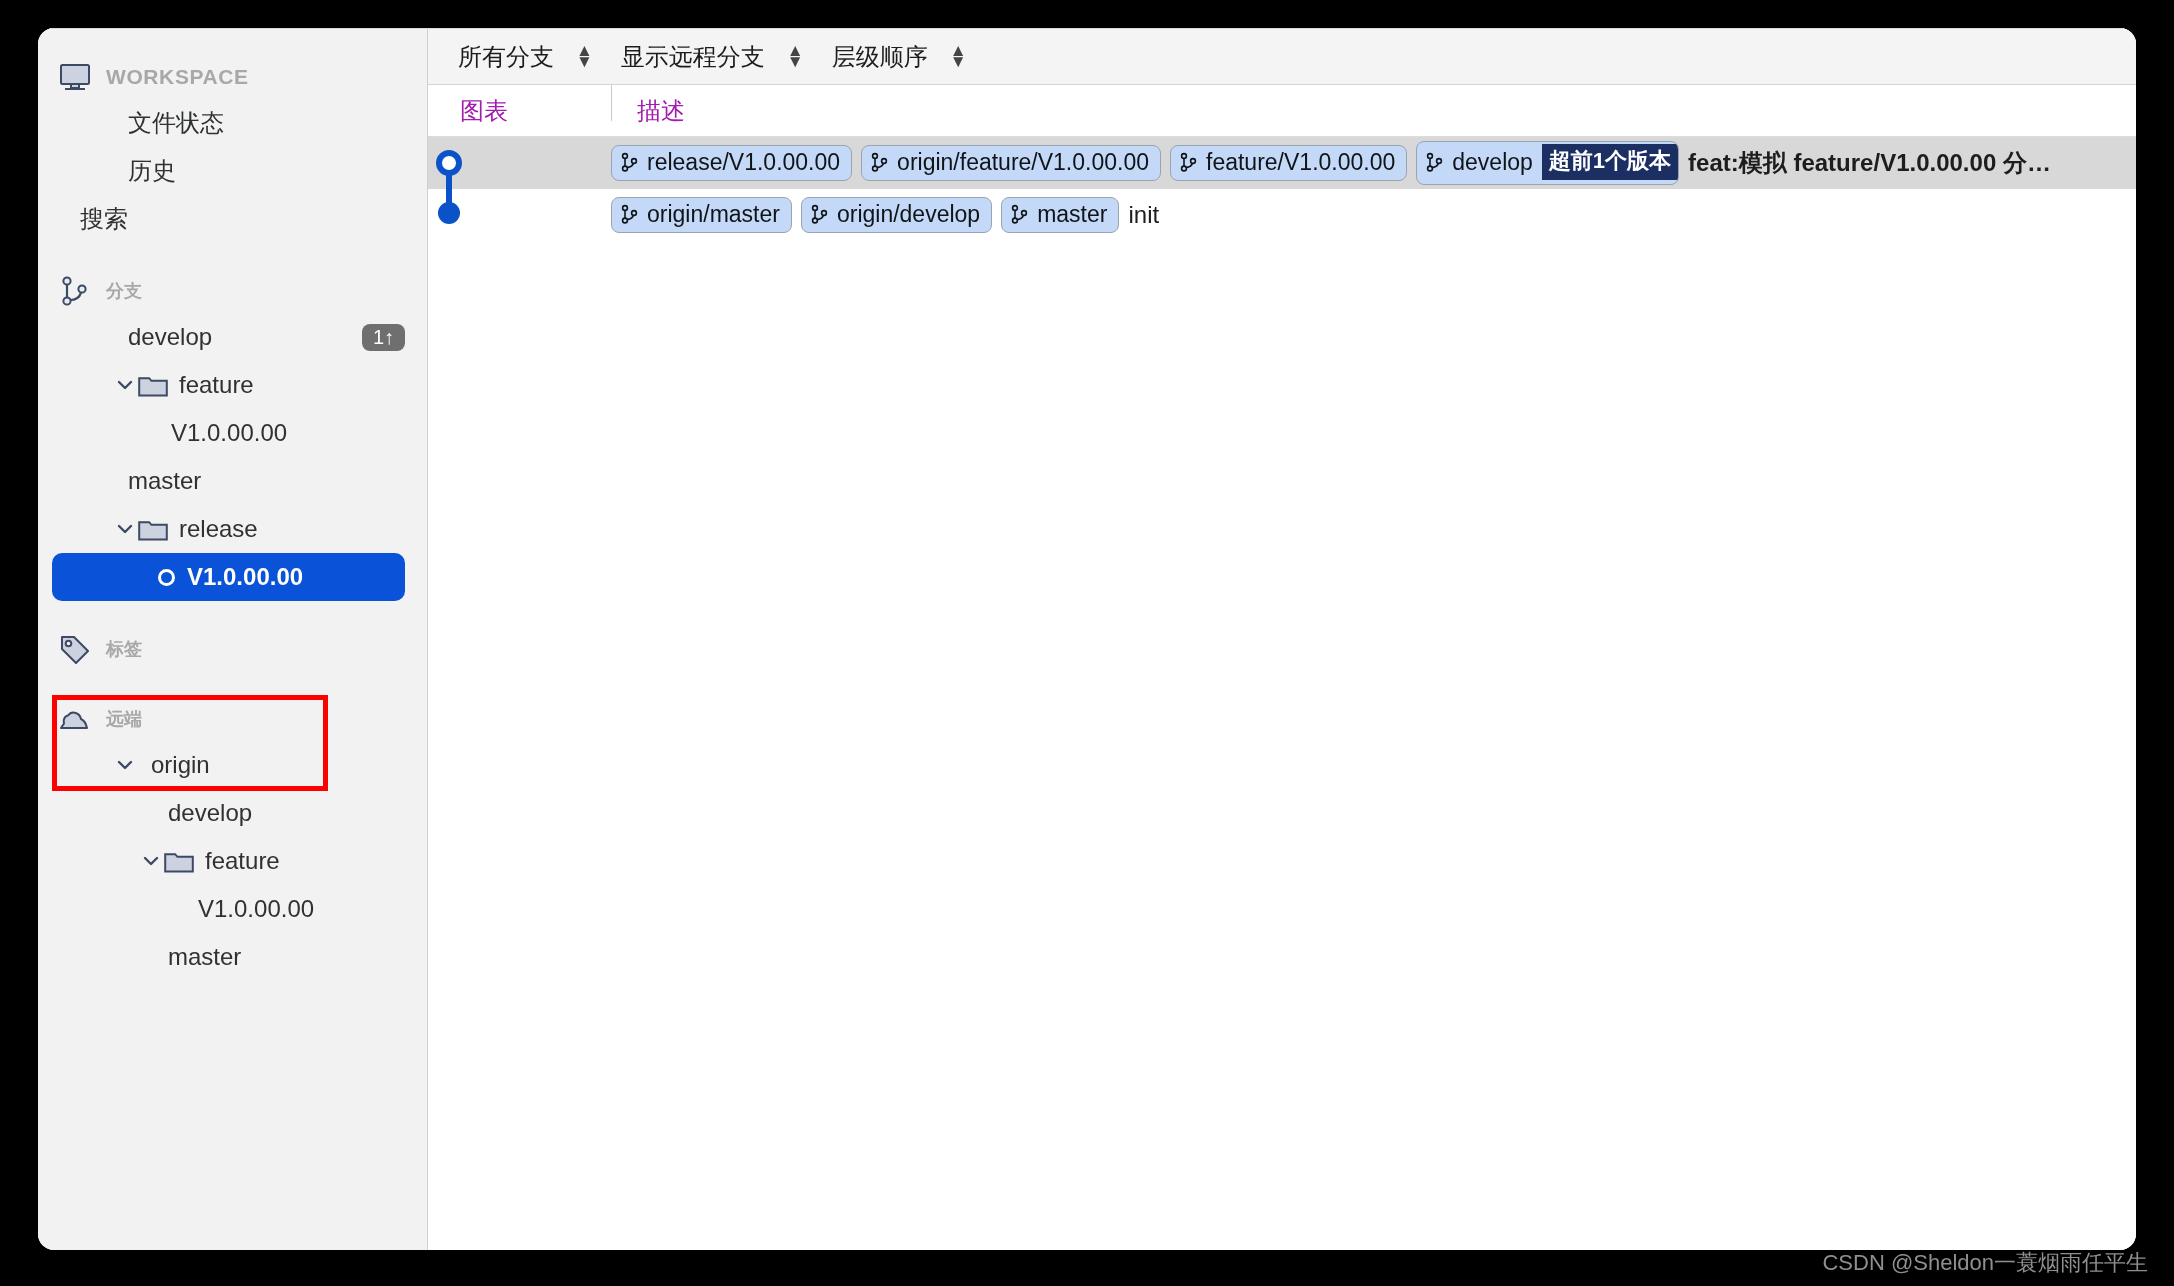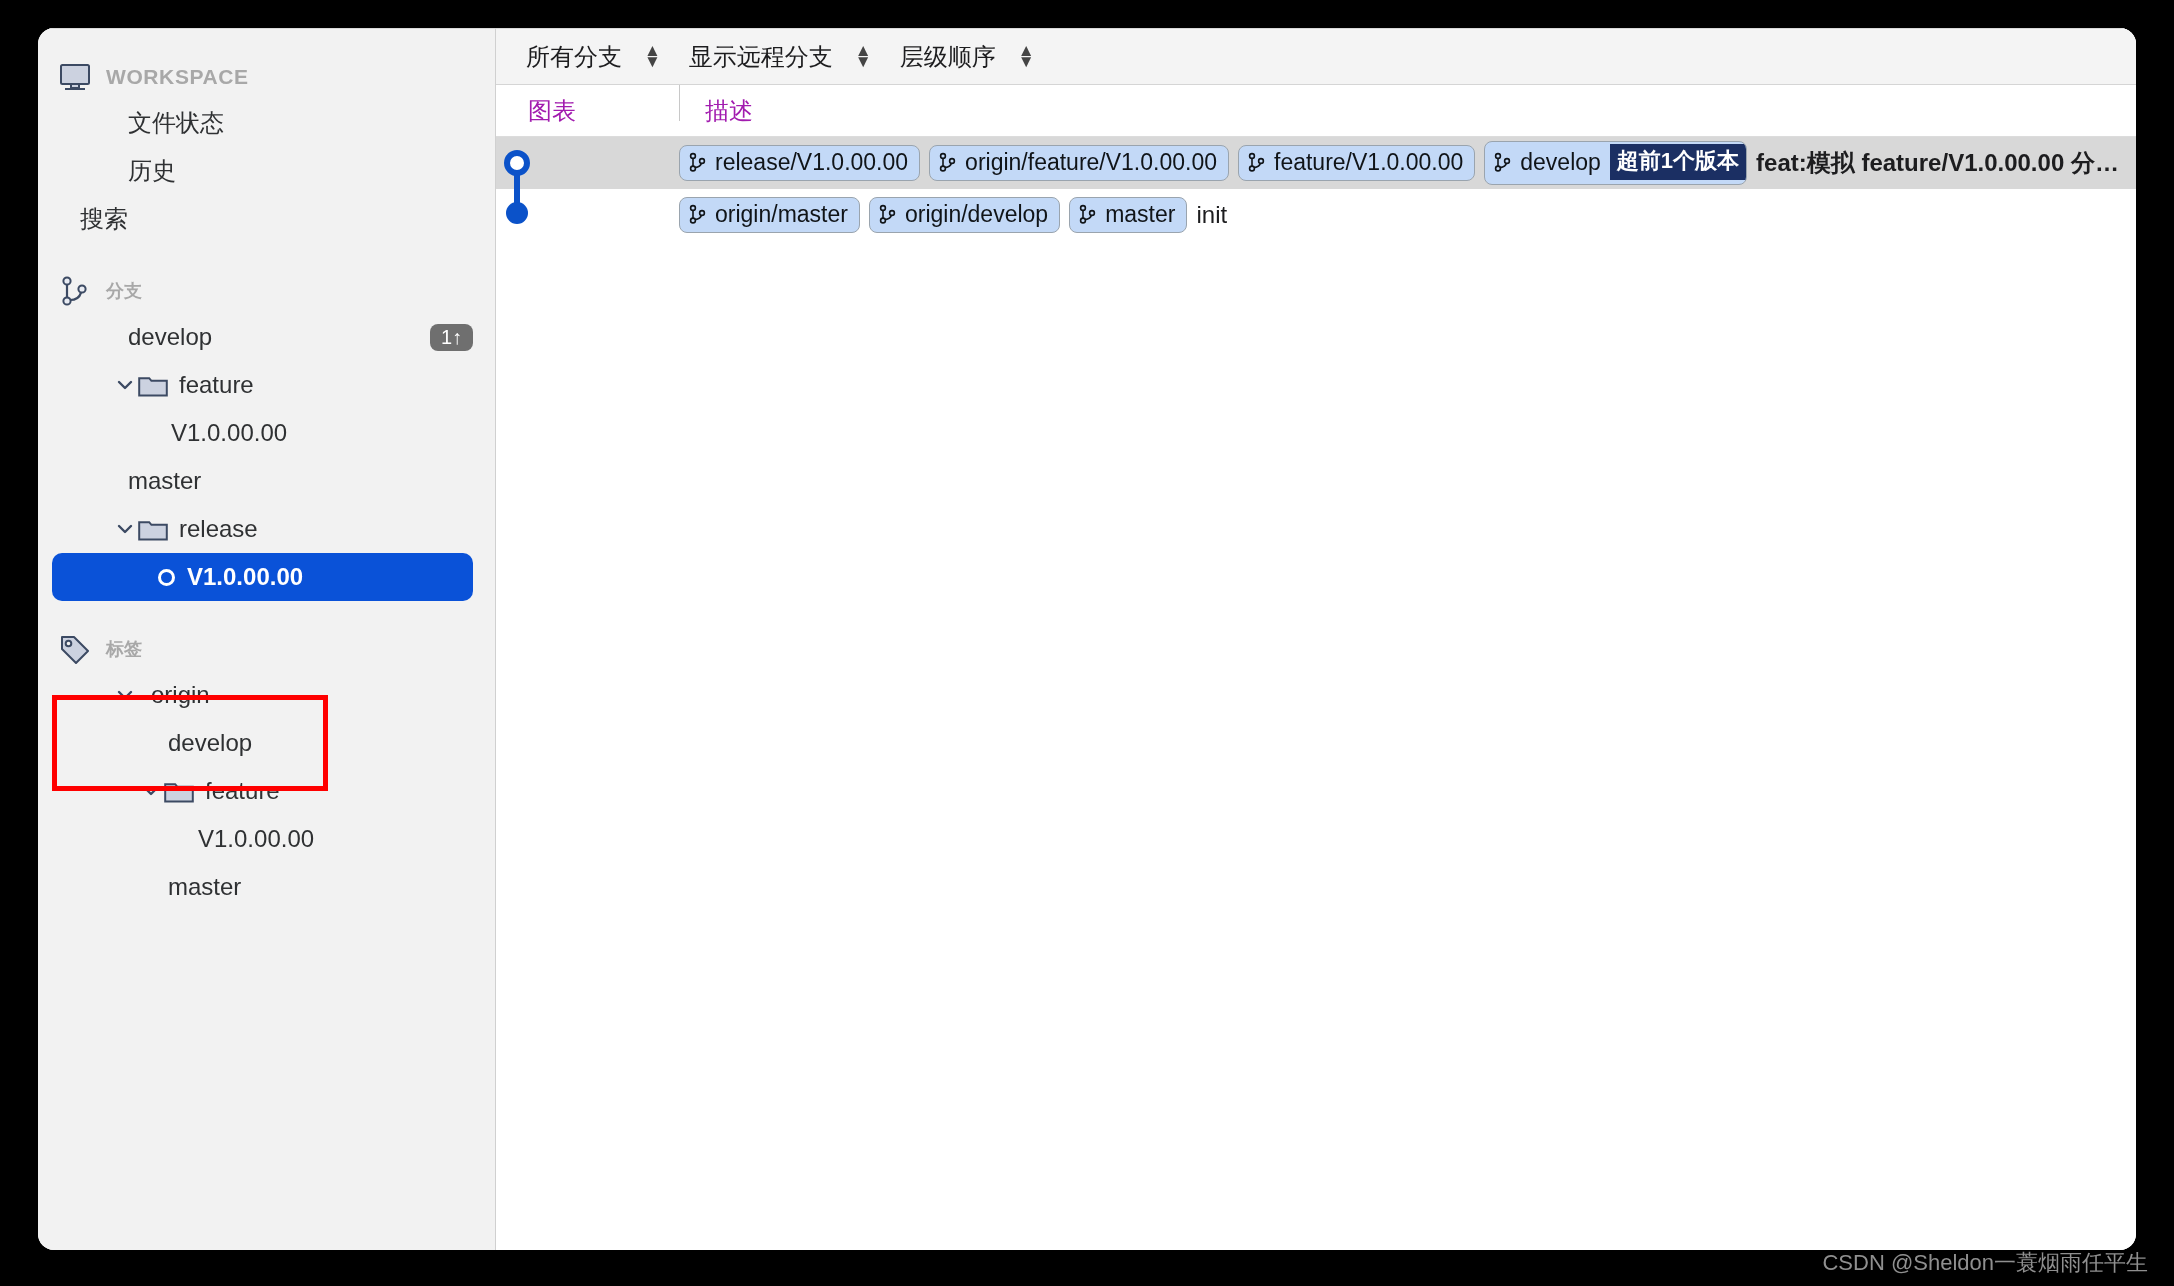--- a/index.html
+++ b/index.html
@@ -62,21 +62,21 @@
   }
   #commit-action .label {
     margin-top: 6px;
     font-size: 23px;
     color: #767676;
   }
   
   #body-row { flex: 1 1 auto; display: flex; min-height: 0; }
   
   #sidebar {
-    width: 458px;
+    width: 390px;
     background: #f2f2f2;
     border-top: 1px solid #d9d9d9;
     border-right: 1px solid #d0d0d0;
     position: relative;
     overflow: hidden;
     flex: 0 0 auto;
   }
   .section-header {
     display: flex;
     align-items: center;
@@ -354,20 +354,28 @@
       <div class="section-header">
         <span class="sec-icon">
           <svg width="32" height="30" viewBox="0 0 32 30">
             <path d="M3 3 h12 l14 14 l-12 12 l-14 -14 z" fill="#ccd2e0" stroke="#3c4a63" stroke-width="2" stroke-linejoin="round"></path>
             <circle cx="9.5" cy="9.5" r="2.8" fill="#f2f2f2" stroke="#3c4a63" stroke-width="2"></circle>
           </svg>
         </span>
         <span class="sec-label cjk">标签</span>
       </div>
 
+      <div class="section-header">
+        <span class="sec-icon">
+          <svg width="34" height="24" viewBox="0 0 34 24">
+            <path d="M3 21 h26 c0 0 -1.5 -7 -6 -9 c-1 -6 -9 -9 -13 -3.5 c-4 0.5 -5 6 -4 8 z" fill="#ccd2e0" stroke="#3c4a63" stroke-width="2" stroke-linejoin="round"></path>
+          </svg>
+        </span>
+        <span class="sec-label cjk">远端</span>
+      </div>
 
       <div class="tree-item" style="padding-left:74px">
         <span class="twisty">
           <svg width="20" height="20" viewBox="0 0 20 20">
               <path d="M4 7 L10 13 L16 7" stroke="#3c4a63" stroke-width="2.4" fill="none" stroke-linecap="round" stroke-linejoin="round"></path>
             </svg>
         </span>
         <span class="item-label" style="margin-left:13px">origin</span>
       </div>
       <div class="tree-item" style="padding-left:130px">

